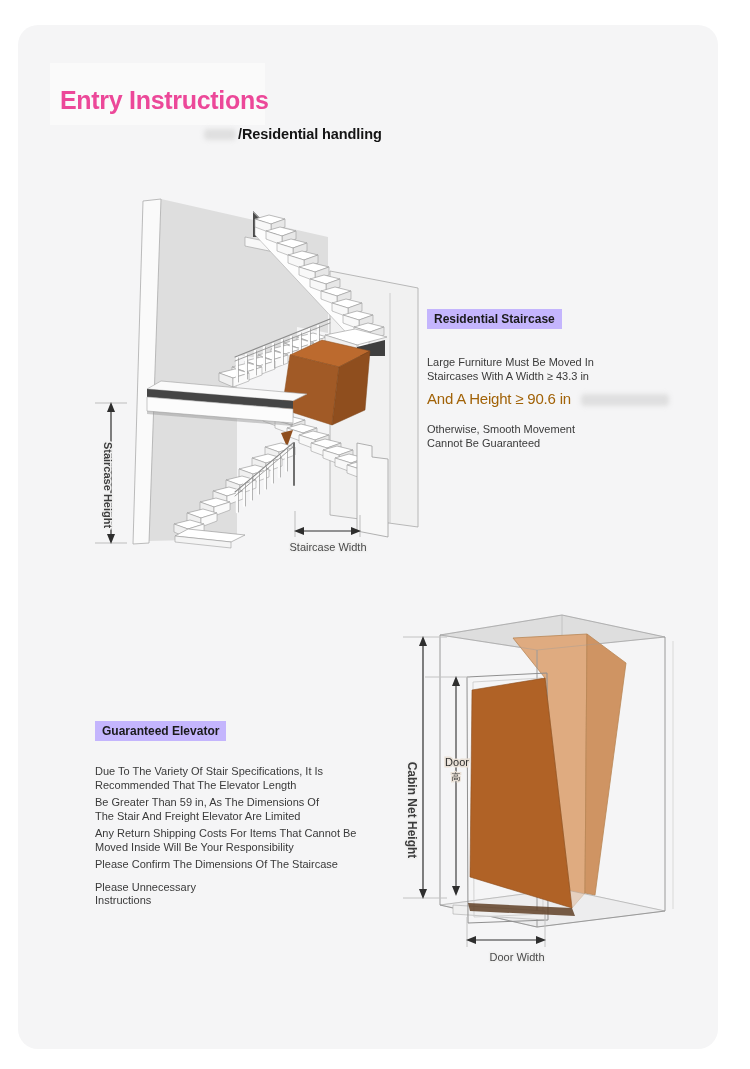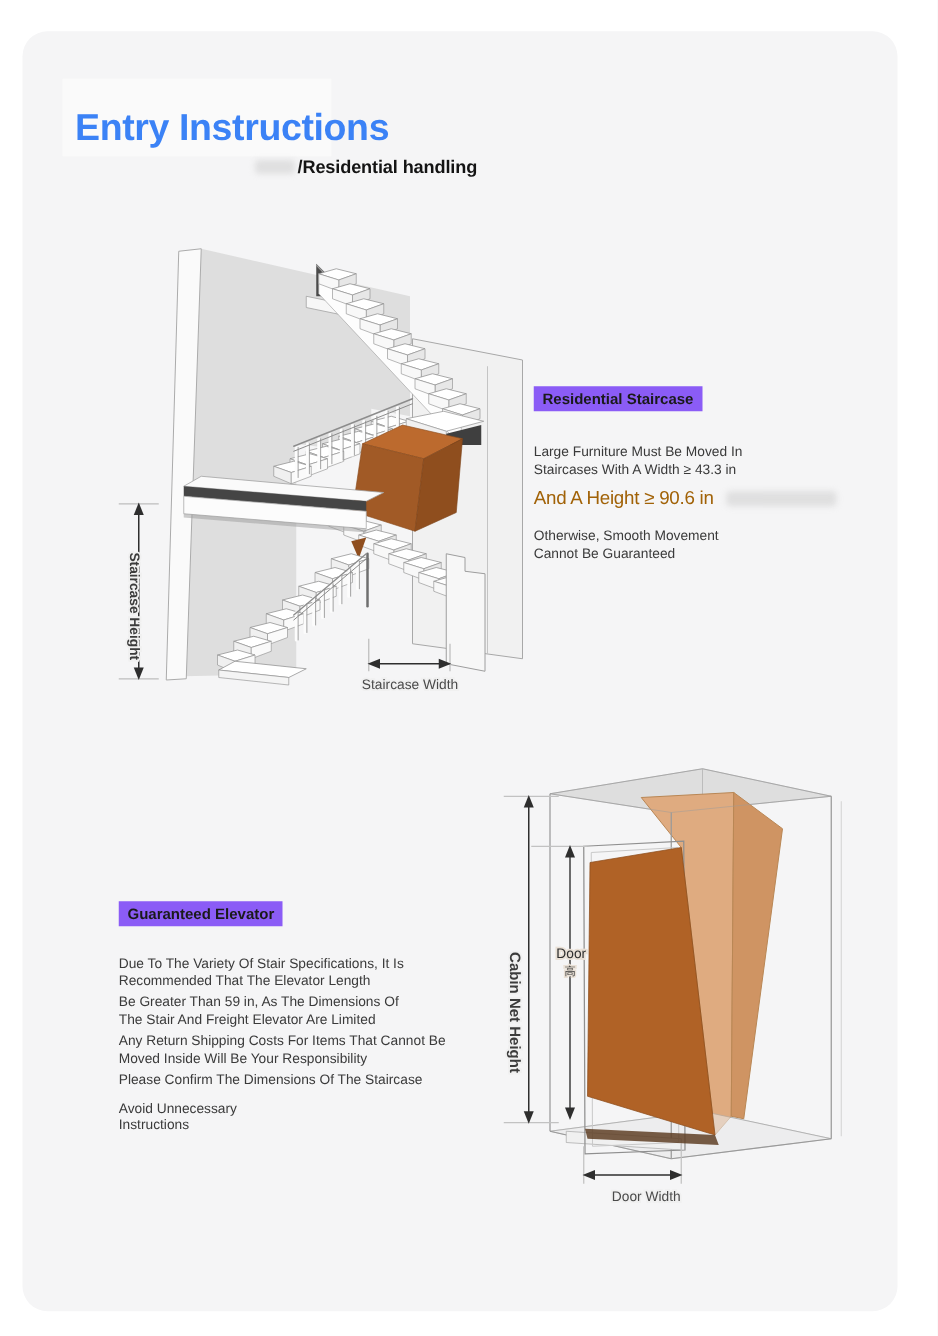--- a/index.html
+++ b/index.html
@@ -11,35 +11,35 @@
   .card{
     position:absolute;left:18px;top:25px;width:700px;height:1024px;
     background:#f5f5f6;border-radius:20px;
   }
   .title-backdrop{
     position:absolute;left:50px;top:63px;width:215px;height:62px;
     background:#fbfbfb;opacity:.8;
   }
   .page-title{
     position:absolute;left:60px;top:86px;margin:0;
-    font-size:30px;font-weight:800;color:#3b82f6;letter-spacing:-.3px;
+    font-size:25px;font-weight:800;color:#ec4899;letter-spacing:-.3px;
   }
   .subtitle-row{
     position:absolute;left:204px;top:109px;white-space:nowrap;margin-top:16px;
   }
   .ghost{
     display:inline-block;background:#c9c9c9;filter:blur(2.5px);
     opacity:.5;border-radius:3px;vertical-align:middle;
   }
   .ghost-prefix{width:32px;height:11px;margin-right:2px;}
   .subtitle-text{
     font-size:14.5px;font-weight:700;color:#141414;letter-spacing:-.1px;
   }
   .section-heading{
-    display:inline-block;background:#8b5cf6;padding:3px 7px;
+    display:inline-block;background:#c4b5fd;padding:3px 7px;
     font-size:12px;font-weight:700;color:#1a1a1a;
   }
   .stair-text{position:absolute;left:427px;top:309px;width:285px;}
   .body-line{font-size:11px;line-height:13.5px;color:#3a3a3a;}
   .stair-body{margin-top:27px;}
   .highlight-line{
     margin-top:7px;font-size:15px;font-weight:500;color:#a16207;
     letter-spacing:-.2px;white-space:nowrap;
   }
   .ghost-after{width:88px;height:12px;margin-left:10px;}
@@ -323,17 +323,17 @@
       <div class="body-line">The Stair And Freight Elevator Are Limited</div>
     </div>
     <div class="elev-para">
       <div class="body-line">Any Return Shipping Costs For Items That Cannot Be</div>
       <div class="body-line">Moved Inside Will Be Your Responsibility</div>
     </div>
     <div class="elev-para">
       <div class="body-line">Please Confirm The Dimensions Of The Staircase</div>
     </div>
     <div class="elev-para gap">
-      <div class="body-line">Avoid Unnecessary</div>
+      <div class="body-line">Please Unnecessary</div>
       <div class="body-line">Instructions</div>
     </div>
   </div>
 </div>
 
 </body></html>

